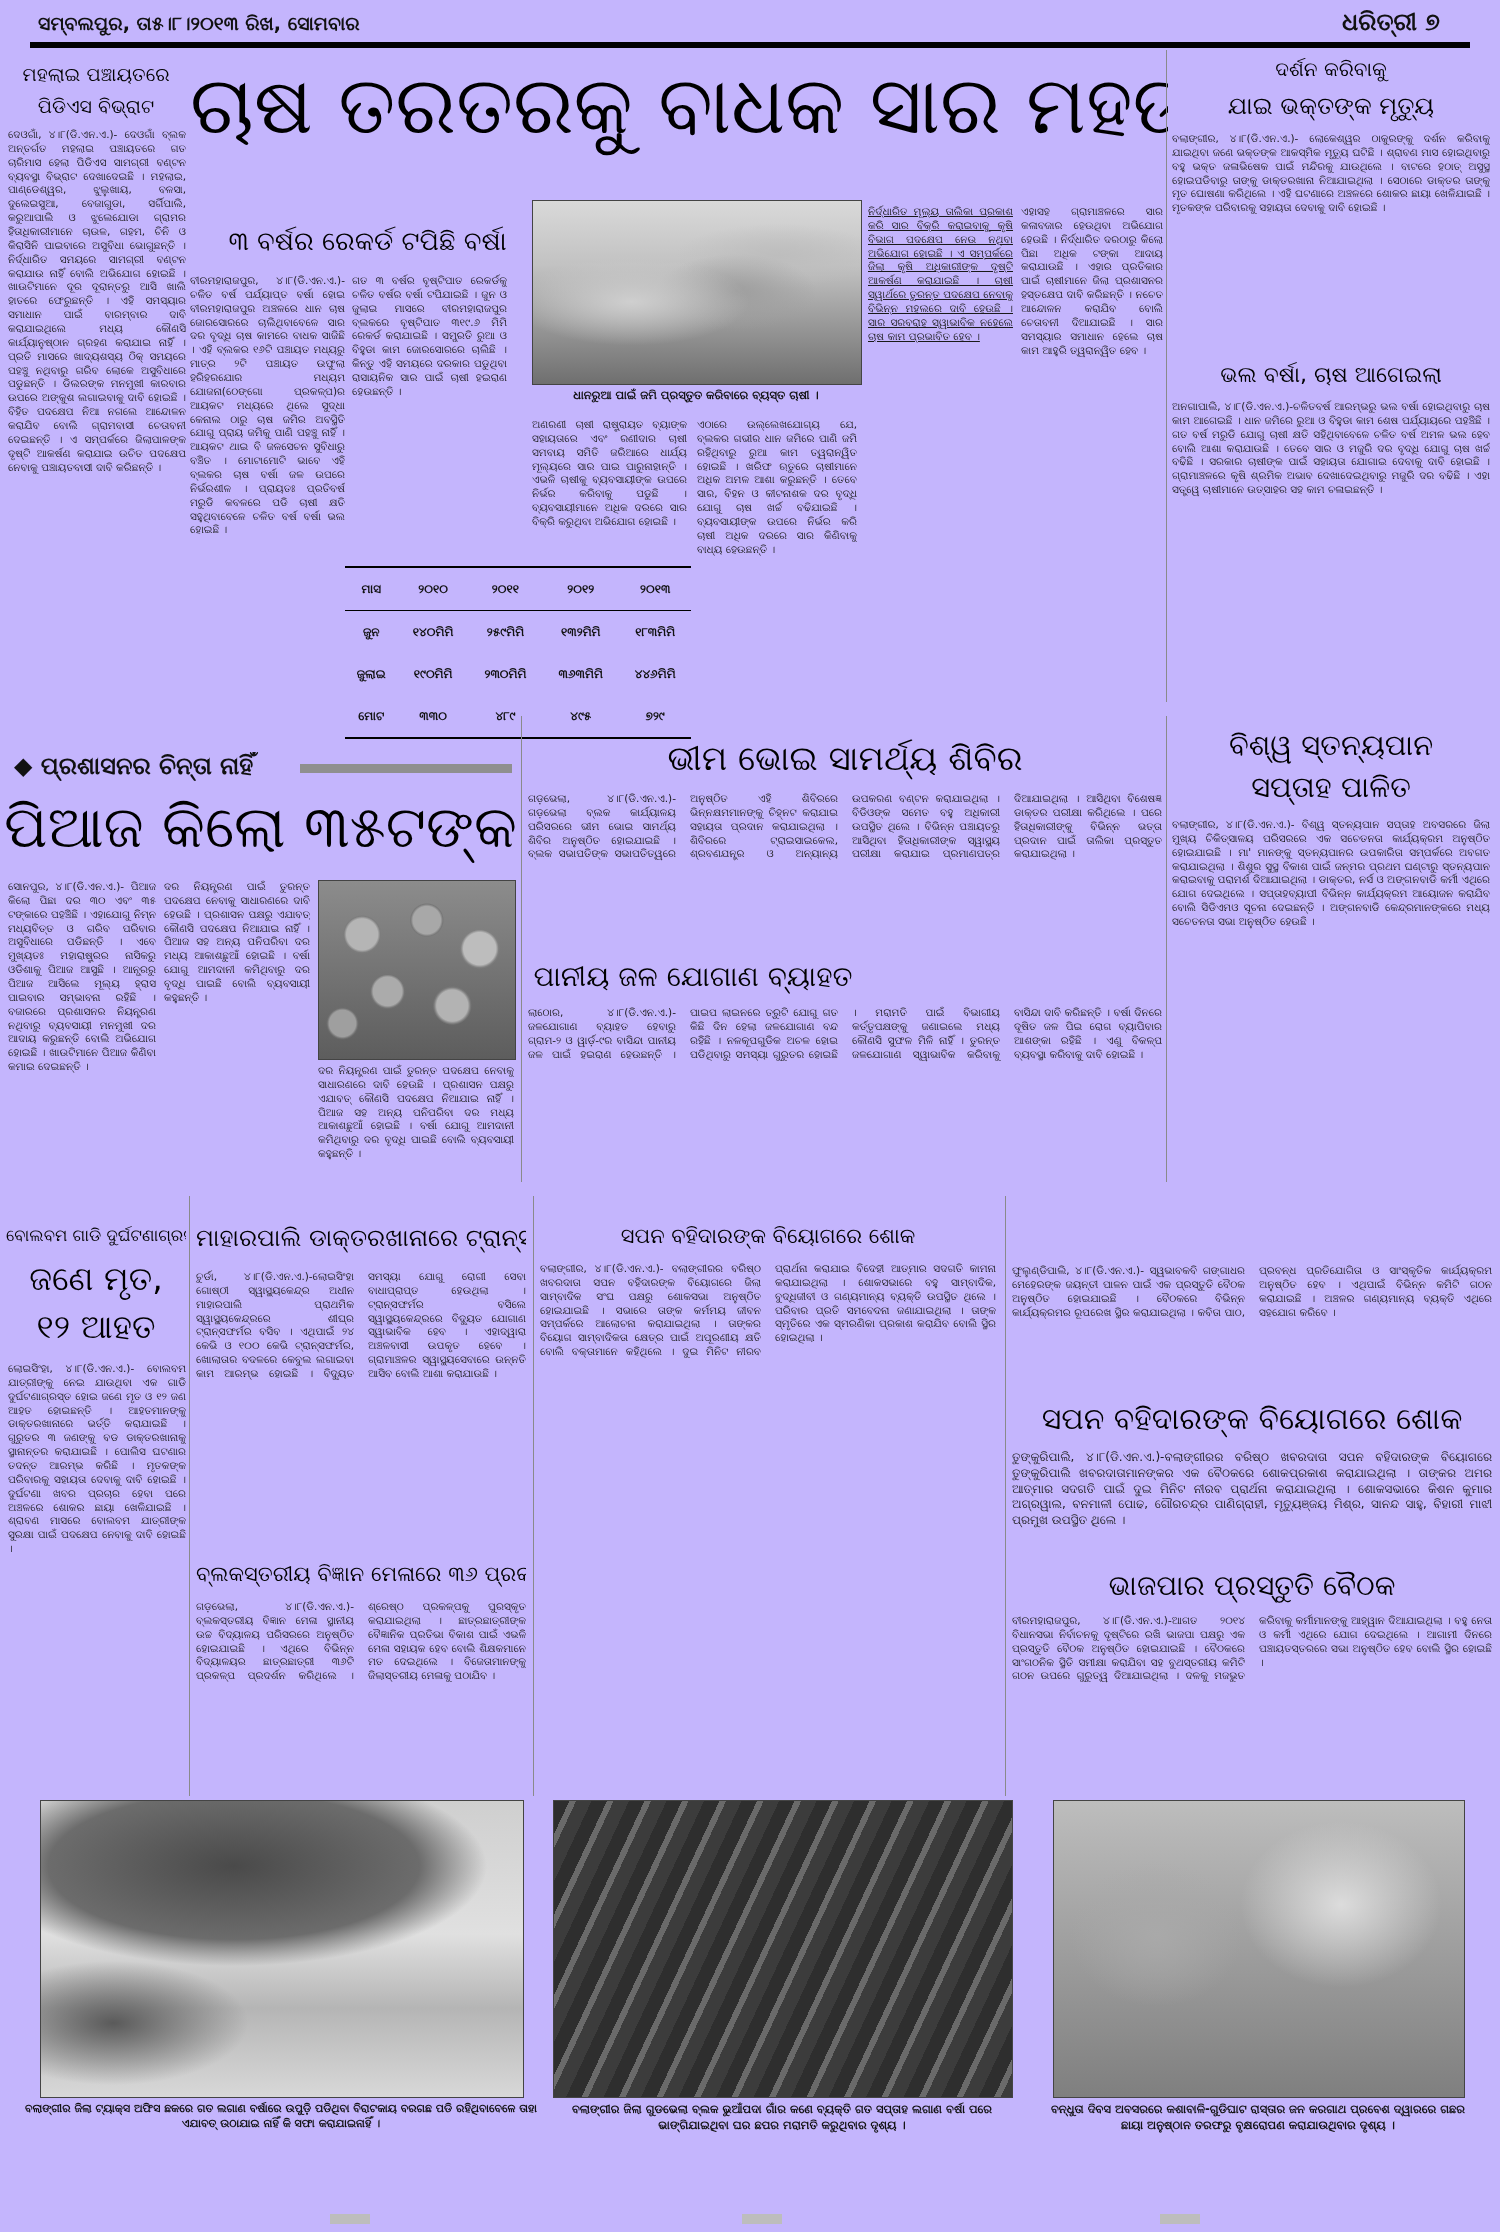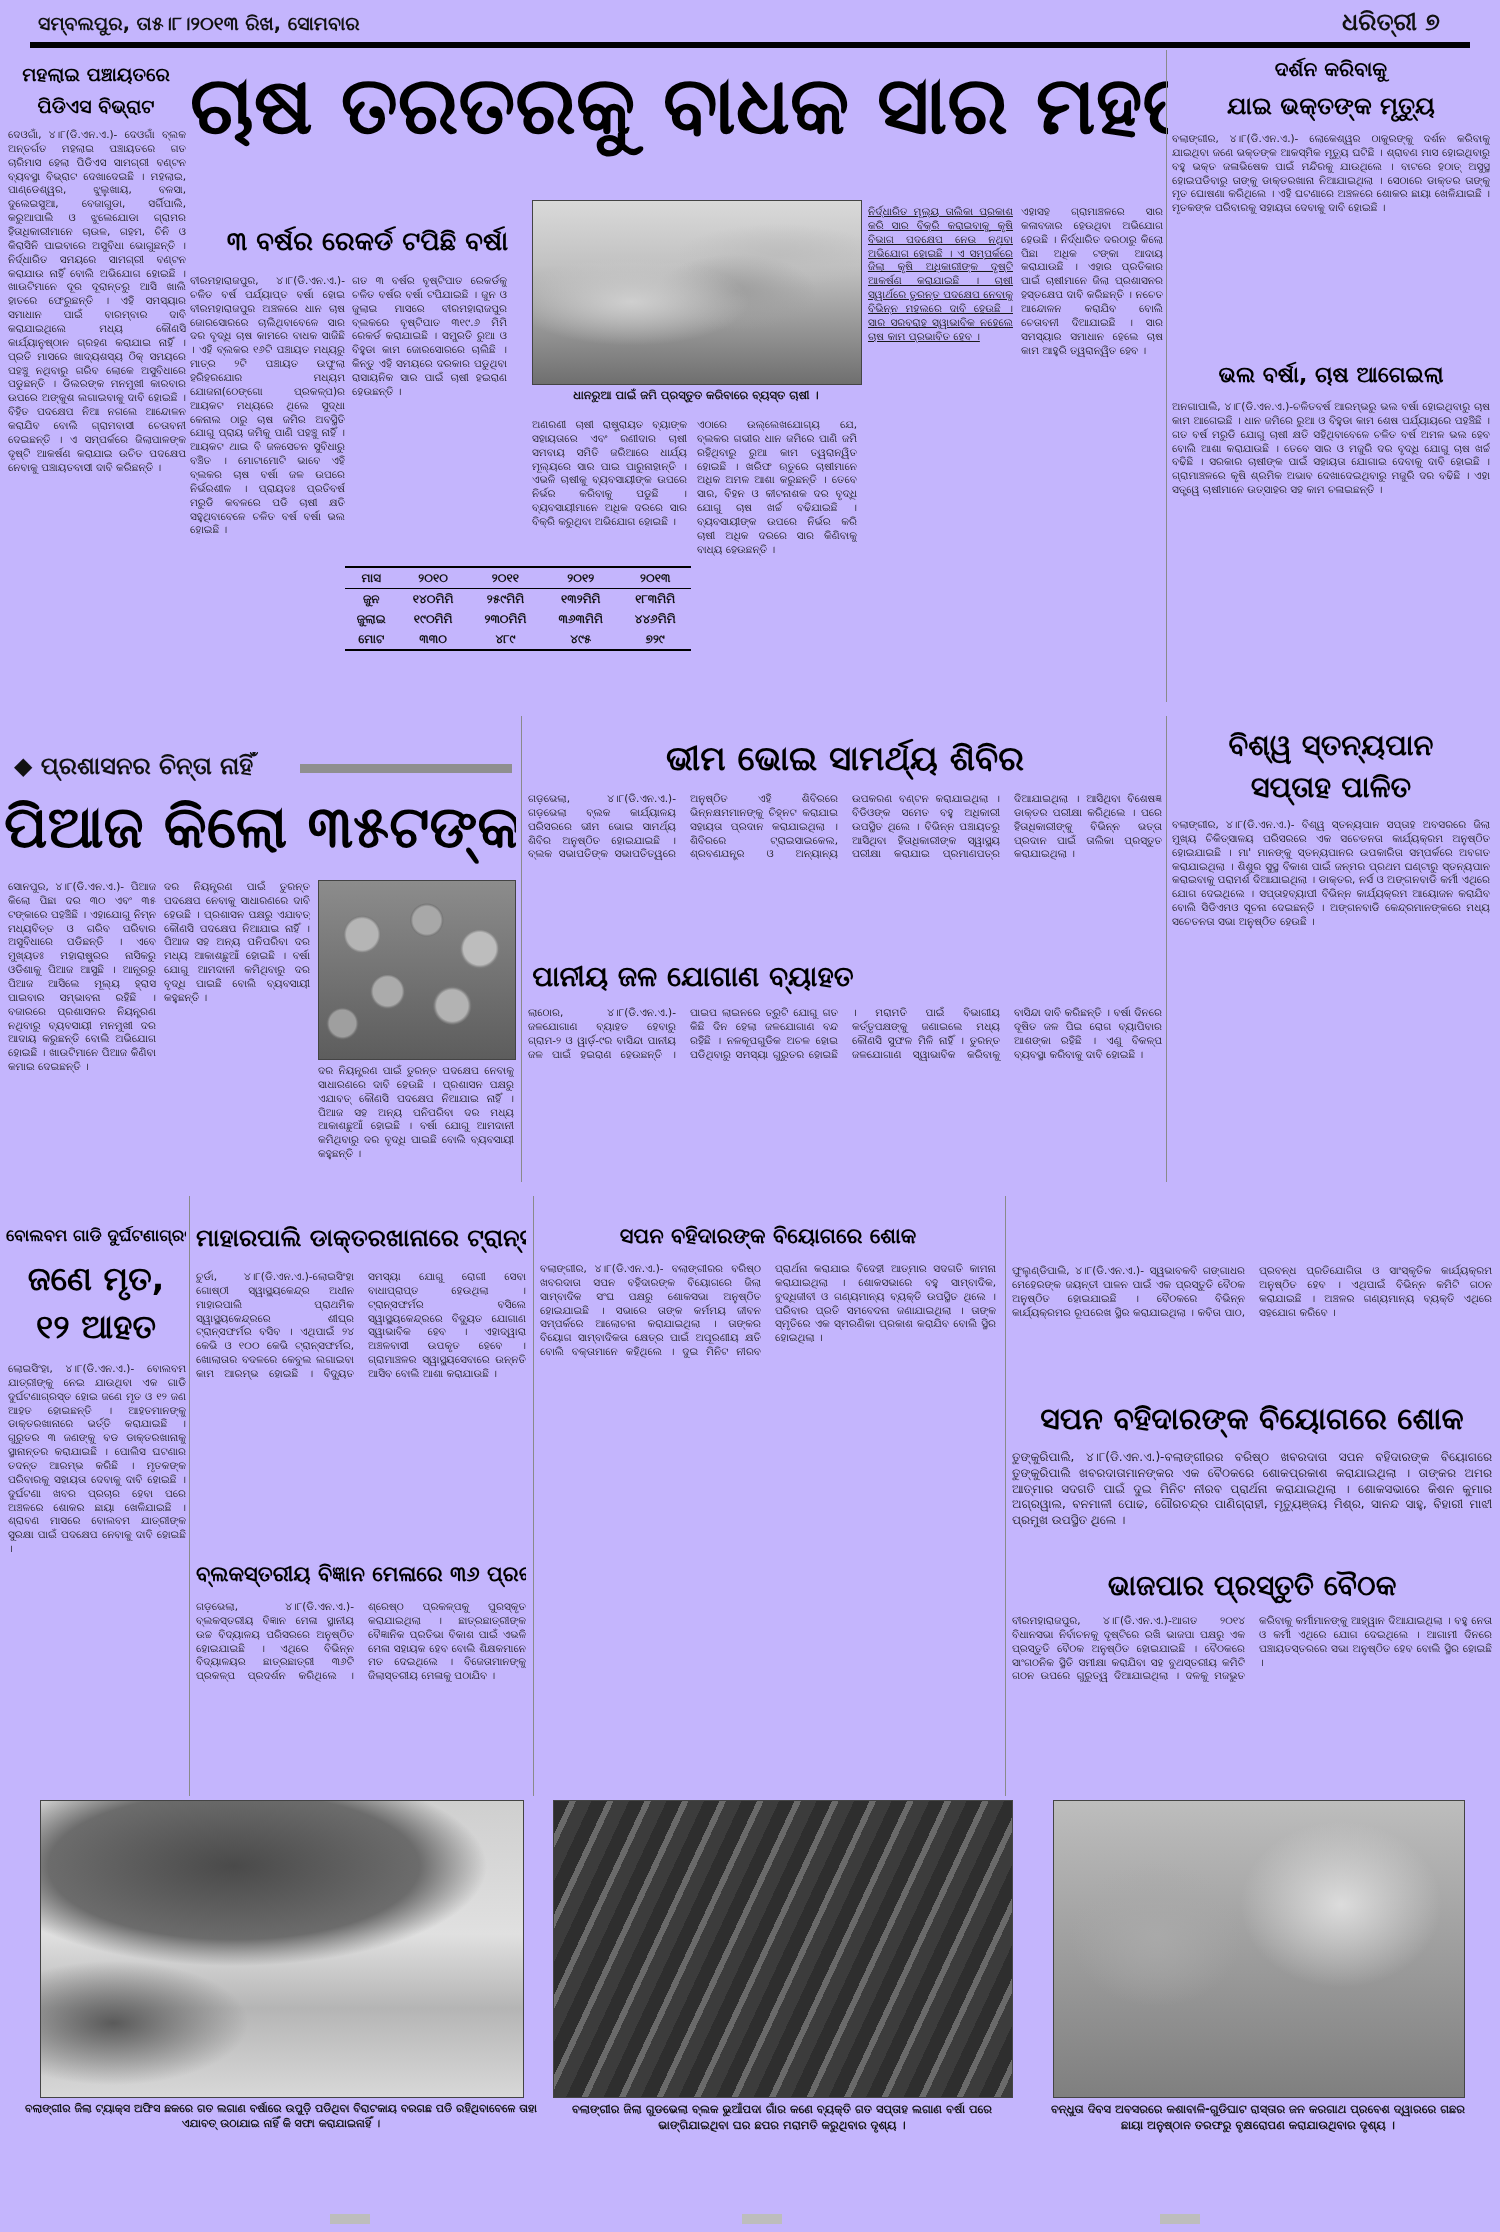--- a/index.html
+++ b/index.html
@@ -2,28 +2,28 @@
 <html><head>
 <meta charset="utf-8">
 <style>
   html,body{margin:0;padding:0;background:#e8e8e8;}
   #page{position:relative;width:1500px;height:2232px;background:#c4b5fd;margin:0 auto;
         font-family:"DejaVu Sans",sans-serif;color:#111;overflow:hidden;}
   .abs{position:absolute;}
   .bodytext{font-size:10.5px;line-height:1.32;text-align:justify;overflow:hidden;color:#1a1a1a;}
   .cols2{column-count:2;column-gap:14px;}
   .cols4{column-count:4;column-gap:14px;}
-  .head{font-weight:bold;color:#000;text-align:center;overflow:hidden;}
+  .head{font-weight:normal;color:#000;text-align:center;overflow:hidden;}
   .nowrap{white-space:nowrap;}
   .rule-v{width:1px;background:#8a8a8a;}
   .photo{border:1px solid #444;overflow:hidden;}
   .caption{font-size:11.5px;font-weight:bold;text-align:center;line-height:1.35;overflow:hidden;}
   .kicker{font-weight:bold;overflow:hidden;white-space:nowrap;}
   table.rain{border-collapse:collapse;width:100%;font-size:12px;font-weight:bold;}
-  table.rain td{text-align:center;padding:3px 2px;}
+  table.rain td{text-align:center;padding:14px 2px;}
   .rain-top{border-top:2.5px solid #000;}
   .rain-head td{border-bottom:1.5px solid #000;}
   .rain-bottom{border-bottom:2.5px solid #000;}
   .graybar{background:#8f8f8f;height:9px;}
   
   .ph-field{background:
      radial-gradient(ellipse 60% 40% at 30% 55%, #cfcfcf 0%, transparent 60%),
      radial-gradient(ellipse 35% 30% at 62% 50%, #9e9e9e 0%, transparent 70%),
      radial-gradient(ellipse 45% 25% at 75% 30%, #bdbdbd 0%, transparent 70%),
      linear-gradient(180deg,#d9d9d9 0%,#c2c2c2 35%,#8f8f8f 75%,#6f6f6f 100%);}

